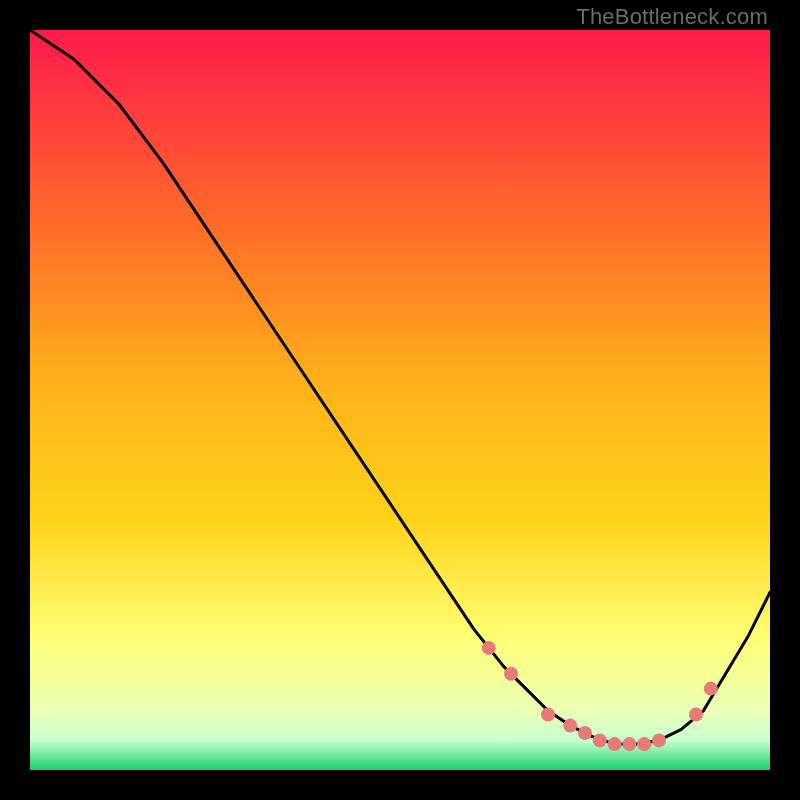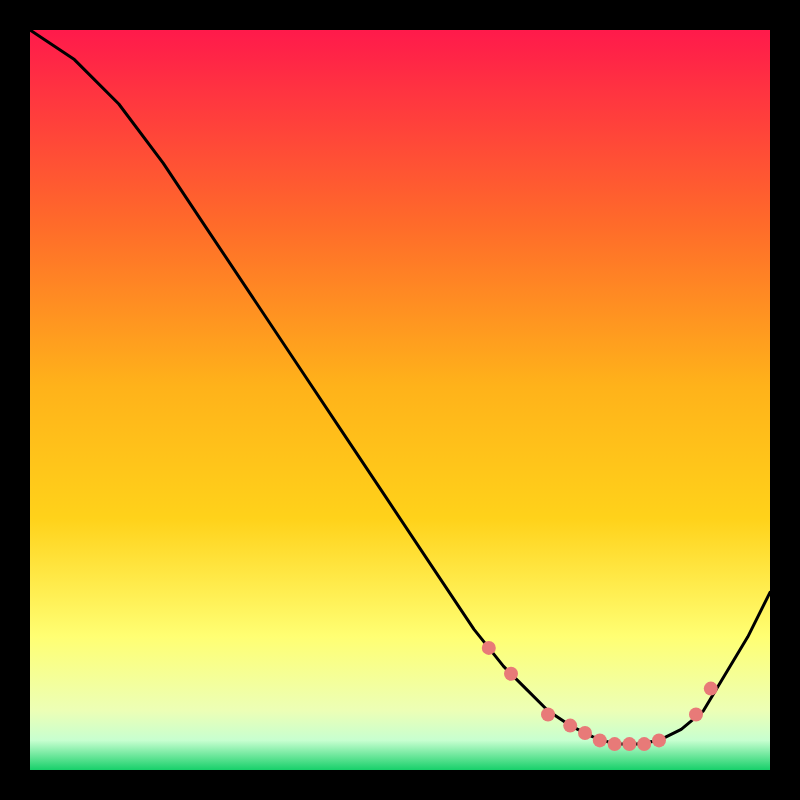--- a/index.html
+++ b/index.html
@@ -33,20 +33,21 @@
     font-weight: 500;
     letter-spacing: 0.2px;
   }
   svg { display: block; }
 </style>
 </head>
 <body>
 
 <div class="frame">
 
+  <div class="attribution">TheBottleneck.com</div>
 
   <div class="plot">
     <svg id="chart-svg" width="740" height="740" viewBox="0 0 740 740">
       <defs>
         <linearGradient id="bg-grad" x1="0" y1="0" x2="0" y2="1">
           <stop id="g0" offset="0%" stop-color="#ff1a4b"></stop>
           <stop id="g1" offset="26%" stop-color="#ff6a2a"></stop>
           <stop id="g2" offset="48%" stop-color="#ffb21a"></stop>
           <stop id="g3" offset="66%" stop-color="#ffd21a"></stop>
           <stop id="g4" offset="82%" stop-color="#ffff73"></stop>

